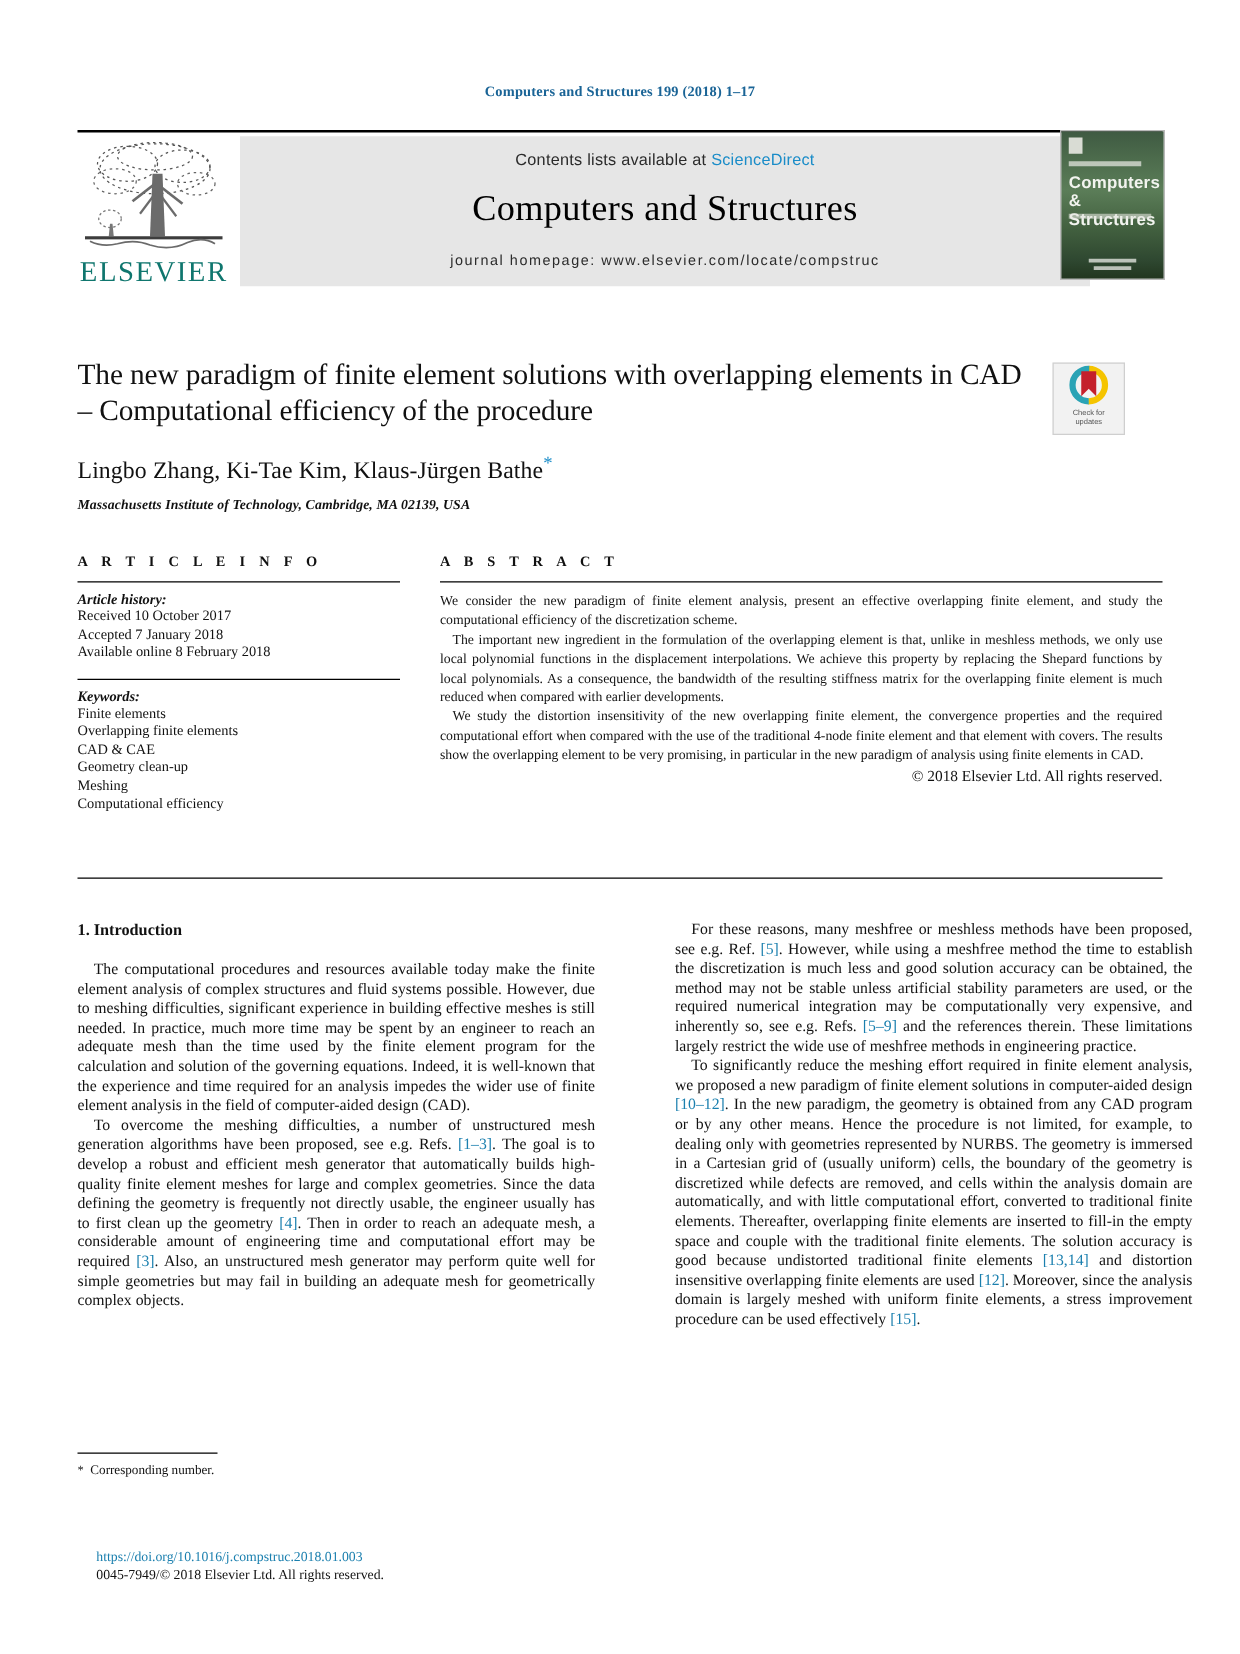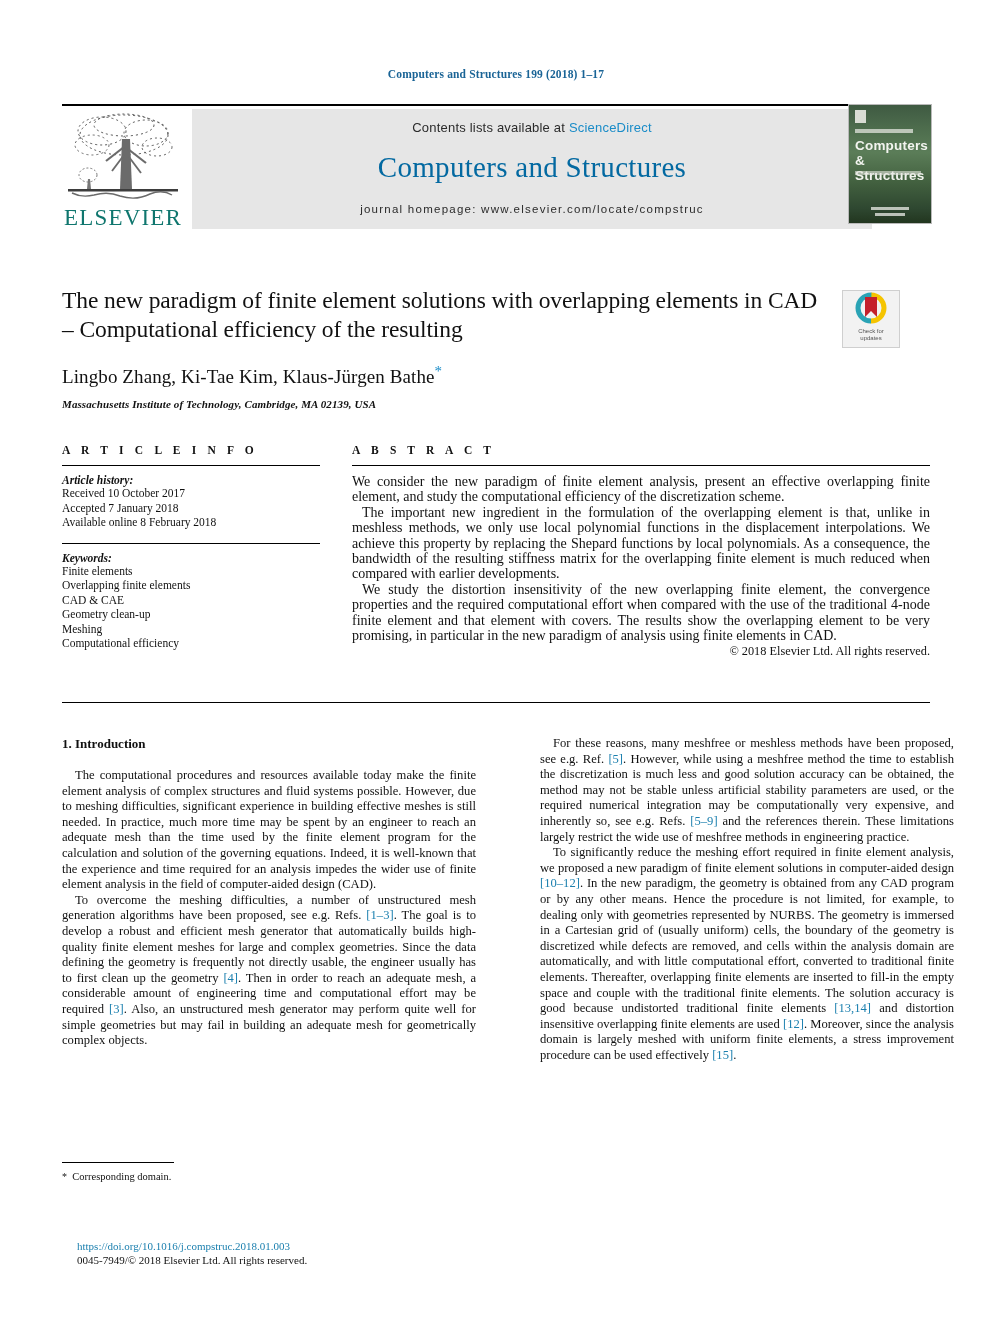--- a/index.html
+++ b/index.html
@@ -87,21 +87,21 @@
   .contents-line .sd {
     color: #1a8cc8;
   }
   .journal-title {
     position: absolute;
     left: 0; top: 42px;
     width: 680px;
     text-align: center;
     font-family: "Liberation Serif", serif;
     font-size: 29px;
-    color: #0369a1;
+    color: #000000;
     letter-spacing: .3px;
   }
   .homepage-line {
     position: absolute;
     left: 0; top: 94px;
     width: 680px;
     text-align: center;
     font-family: "Liberation Sans", sans-serif;
     font-size: 11.5px;
     letter-spacing: 1.25px;
@@ -258,21 +258,21 @@
     color: #111;
   }
   .info-line {
     font-family: "Liberation Serif", serif;
     font-size: 11.5px;
     line-height: 14.5px;
     color: #111;
   }
   .abs-par {
     font-family: "Liberation Serif", serif;
-    font-size: 14px;
+    font-size: 11px;
     line-height: 15.4px;
     text-align: justify;
     color: #111;
     margin: 0;
   }
   .abs-par + .abs-par { text-indent: 10px; }
   .abs-copy {
     font-family: "Liberation Serif", serif;
     font-size: 12.3px;
     line-height: 15.4px;
@@ -408,21 +408,21 @@
       <div class="cover-micro"></div>
       <div class="cover-l1">Computers</div>
       <div class="cover-l2">&amp; Structures</div>
       <div class="cover-sub"></div>
       <div class="cover-foot1"></div>
       <div class="cover-foot2"></div>
     </div>
   </div>
 
   <div class="title-block">
-    <div class="paper-title">The new paradigm of finite element solutions with overlapping elements in CAD – Computational efficiency of the resulting</div>
+    <div class="paper-title">The new paradigm of finite element solutions with overlapping elements in CAD – Computational efficiency of the procedure</div>
     <div class="authors"><span>Lingbo Zhang, Ki-Tae Kim, Klaus-Jürgen Bathe</span><span class="star">*</span></div>
     <div class="affiliation">Massachusetts Institute of Technology, Cambridge, MA 02139, USA</div>
 
     <div class="crossmark">
       <svg width="56" height="34" viewBox="0 0 56 34">
         <circle cx="28" cy="17" r="13" fill="none" stroke="#f5c400" stroke-width="5" stroke-dasharray="41 41" transform="rotate(-90 28 17)"></circle>
         <circle cx="28" cy="17" r="13" fill="none" stroke="#2aa3b5" stroke-width="5" stroke-dasharray="41 41" transform="rotate(90 28 17)"></circle>
         <path d="M22 6 L34 6 L34 26 L28 20 L22 26 Z" fill="#c4202b"></path>
       </svg>
       <div class="cm-label">
@@ -471,21 +471,21 @@
     </div>
 
     <div class="bcol right">
       <p class="par"><span>For these reasons, many meshfree or meshless methods have been proposed, see e.g. Ref. </span><span class="ref">[5]</span><span>. However, while using a meshfree method the time to establish the discretization is much less and good solution accuracy can be obtained, the method may not be stable unless artificial stability parameters are used, or the required numerical integration may be computationally very expensive, and inherently so, see e.g. Refs. </span><span class="ref">[5–9]</span><span> and the references therein. These limitations largely restrict the wide use of meshfree methods in engineering practice.</span></p>
       <p class="par"><span>To significantly reduce the meshing effort required in finite element analysis, we proposed a new paradigm of finite element solutions in computer-aided design </span><span class="ref">[10–12]</span><span>. In the new paradigm, the geometry is obtained from any CAD program or by any other means. Hence the procedure is not limited, for example, to dealing only with geometries represented by NURBS. The geometry is immersed in a Cartesian grid of (usually uniform) cells, the boundary of the geometry is discretized while defects are removed, and cells within the analysis domain are automatically, and with little computational effort, converted to traditional finite elements. Thereafter, overlapping finite elements are inserted to fill-in the empty space and couple with the traditional finite elements. The solution accuracy is good because undistorted traditional finite elements </span><span class="ref">[13,14]</span><span> and distortion insensitive overlapping finite elements are used </span><span class="ref">[12]</span><span>. Moreover, since the analysis domain is largely meshed with uniform finite elements, a stress improvement procedure can be used effectively </span><span class="ref">[15]</span><span>.</span></p>
     </div>
   </div>
 
   <div class="footnote">
     <div class="fn-rule"></div>
-    <div class="fn-line"><span class="fn-star">*</span>&nbsp; <span>Corresponding domain.</span></div>
+    <div class="fn-line"><span class="fn-star">*</span>&nbsp; <span>Corresponding number.</span></div>
   </div>
 
   <div class="footer-meta">
     <div class="doi-line">https://doi.org/10.1016/j.compstruc.2018.01.003</div>
     <div class="issn-line">0045-7949/© 2018 Elsevier Ltd. All rights reserved.</div>
   </div>
 
 </div>
 
 </body></html>

